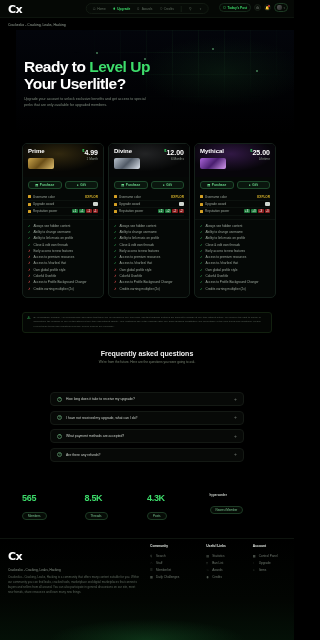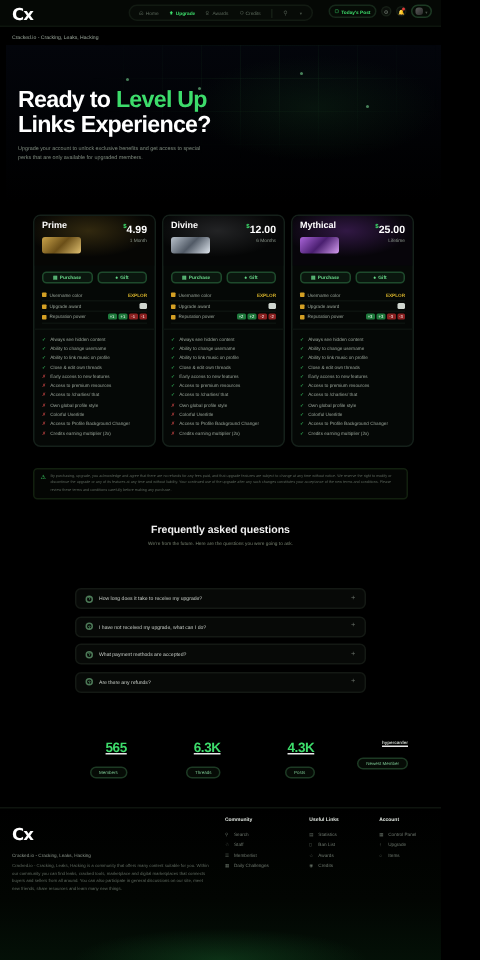--- a/index.html
+++ b/index.html
@@ -67,21 +67,21 @@
   .avatar { width: 5px; height: 5px; border-radius: 2px; background: linear-gradient(135deg,#5a5a5a,#2a2a2a); }
 
   
   .breadcrumb {
     position: absolute; left: 8px; top: 23px;
     font-size: 3.4px; color: #9aa69a;
   }
 
   
   .hero {
-    position: absolute; left: 4px; top: 30px; width: 294px; height: 105px;
+    position: absolute; left: 16px; top: 30px; width: 294px; height: 105px;
     background:
       radial-gradient(ellipse 120px 50px at 70% 40%, rgba(20,60,30,0.30), transparent 70%),
       linear-gradient(180deg,#03050b 0%, #000 100%);
     overflow: hidden;
   }
   .grid {
     position: absolute; inset: 0;
     background-image:
       linear-gradient(to right, rgba(30,70,40,0.16) 1px, transparent 1px),
       linear-gradient(to bottom, rgba(30,70,40,0.16) 1px, transparent 1px);
@@ -178,21 +178,21 @@
     font-size: 3px; display: flex; align-items: center; justify-content: center;
   }
   .qtext { flex: 1; font-size: 3.4px; color: #c8cec8; }
   .plus { font-size: 5px; color: #6a726a; line-height: 1; }
 
   
   .statsbar {
     position: absolute; left: 22px; top: 493px; width: 250px;
     display: flex; align-items: flex-start;
   }
-  .statcell { width: 25%; text-align: right; text-decoration: underline; }
+  .statcell { width: 25%; text-align: left; }
   .statnum { font-size: 9px; font-weight: bold; color: #3ddc6b; letter-spacing: -0.3px; }
   .statpill {
     display: inline-block; margin-top: 3px;
     border: 1px solid #1d3a24; border-radius: 5px;
     padding: 1px 5px; font-size: 3px; color: #7cc793; background: #060b06;
   }
   .newname { font-size: 3px; color: #c9cfc9; font-weight: bold; }
 
   
   .footer {
@@ -274,21 +274,21 @@
   <div class="breadcrumb">Cracked.io - Cracking, Leaks, Hacking</div>
 
   <div class="hero">
     <div class="grid"></div>
     <div class="sparkle" style="left:80px;top:22px;"></div>
     <div class="sparkle" style="left:128px;top:28px;"></div>
     <div class="sparkle" style="left:196px;top:18px;"></div>
     <div class="sparkle" style="left:240px;top:40px;"></div>
     <div class="herotitle">
       <span>Ready to </span><span class="accent">Level Up</span><br>
-      <span>Links Experience?</span>
+      <span>Your Userlitle?</span>
     </div>
     <div class="herosub">Upgrade your account to unlock exclusive benefits and get access to special perks that are only available for upgraded members.</div>
   </div>
 
   <div class="cards">
 
     <div class="card c-prime">
       <div class="cardhead">
         <div class="tiername">Prime</div>
         <div class="pricebox">
@@ -606,21 +606,21 @@
       <span class="plus">+</span>
     </div>
   </div>
 
   <div class="statsbar">
     <div class="statcell">
       <div class="statnum">565</div>
       <div class="statpill">Members</div>
     </div>
     <div class="statcell">
-      <div class="statnum">6.3K</div>
+      <div class="statnum">8.5K</div>
       <div class="statpill">Threads</div>
     </div>
     <div class="statcell">
       <div class="statnum">4.3K</div>
       <div class="statpill">Posts</div>
     </div>
     <div class="statcell">
       <div class="newname">hypercarder</div>
       <div class="statpill">Newest Member</div>
     </div>

